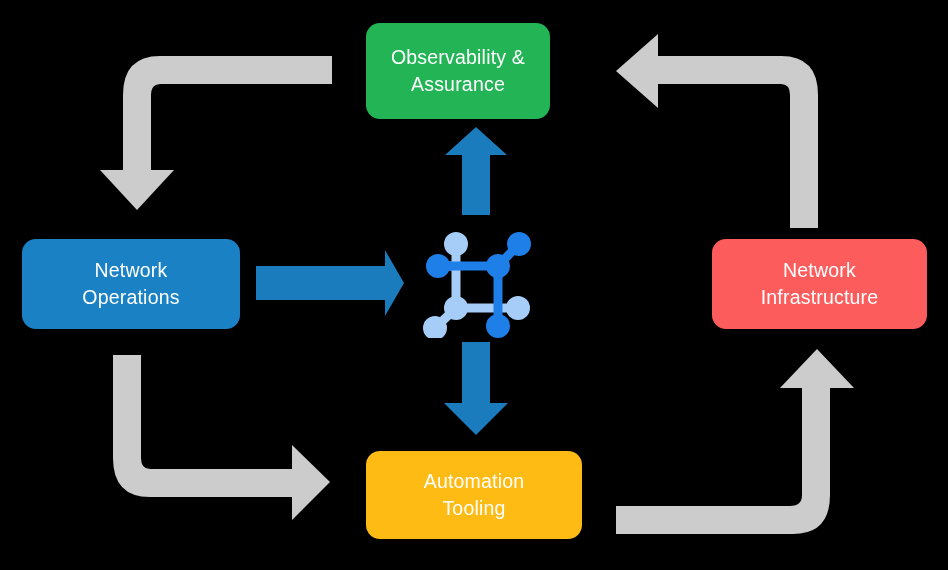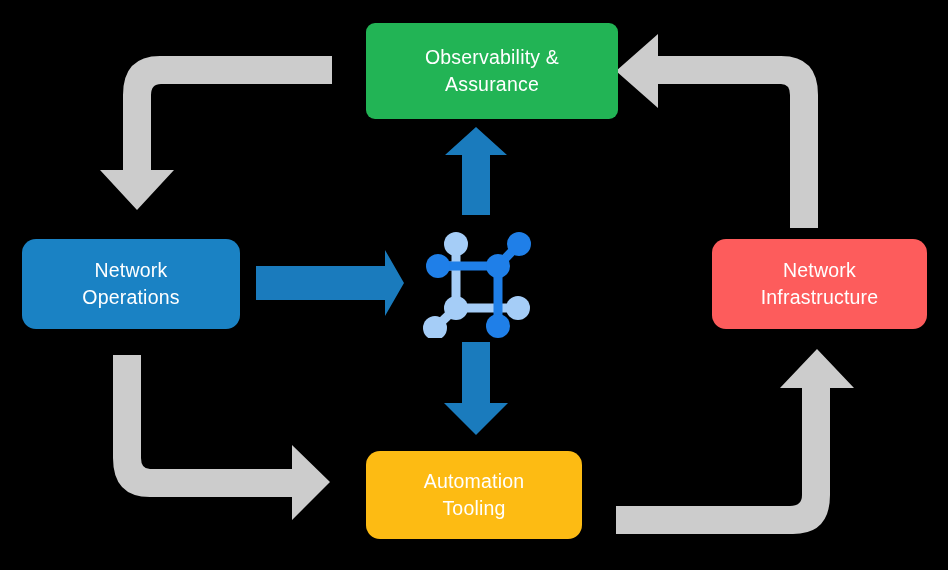--- a/index.html
+++ b/index.html
@@ -26,21 +26,21 @@
     font-size: 19.5px;
     line-height: 1.38;
     font-weight: 400;
     letter-spacing: 0.2px;
     box-sizing: border-box;
     padding: 6px 10px;
     user-select: none;
   }
   .node-box .label { display: block; white-space: pre-line; }
 
-  #box-observability { left: 366px; top: 23px;  width: 252px; height: 96px; background: #22b455; border-radius: 9px; }
+  #box-observability { left: 366px; top: 23px;  width: 184px; height: 96px; background: #22b455; }
   #box-network-operations { left: 22px;  top: 239px; width: 218px; height: 90px; background: #1a82c4; }
   #box-network-infrastructure { left: 712px; top: 239px; width: 215px; height: 90px; background: #fd5c5c; }
   #box-automation-tooling { left: 366px; top: 451px; width: 216px; height: 88px; background: #fdbb13; }
 
   .arrow-svg {
     position: absolute;
     left: 0;
     top: 0;
     width: 948px;
     height: 570px;

